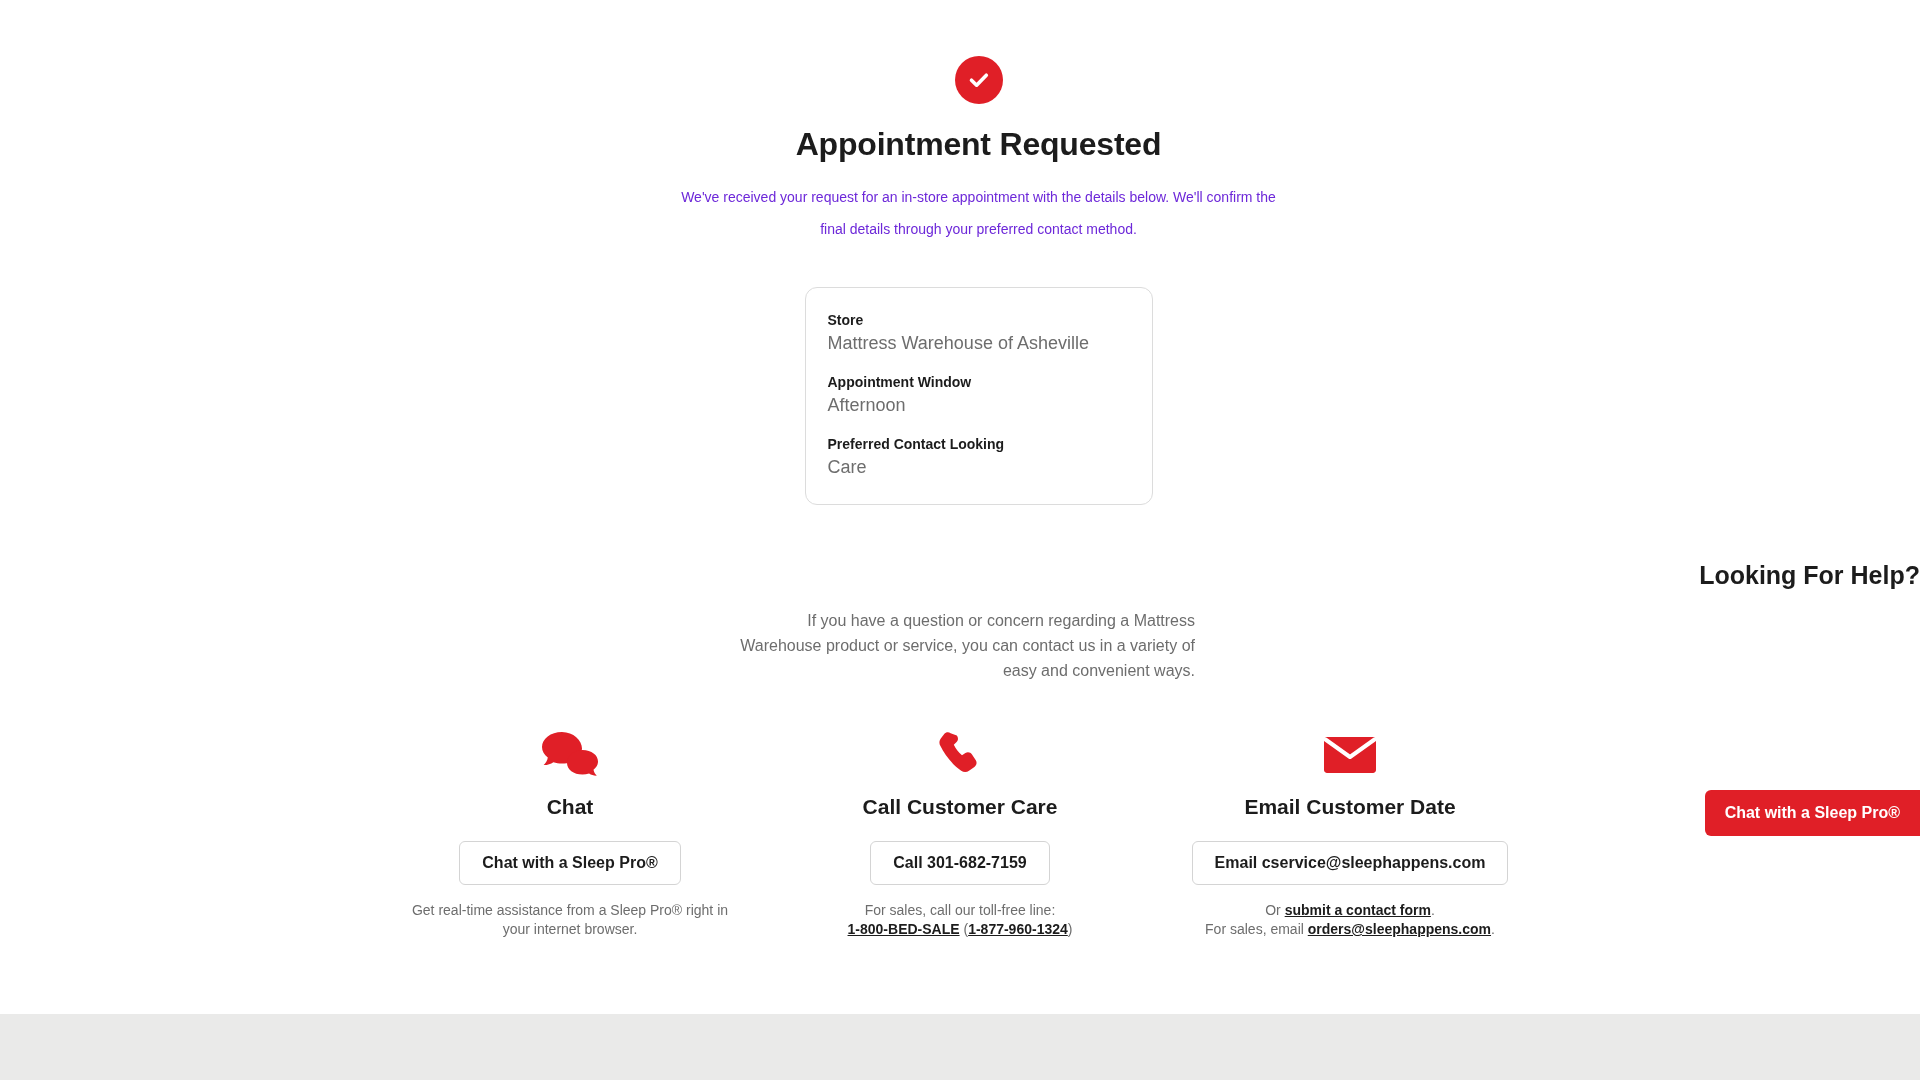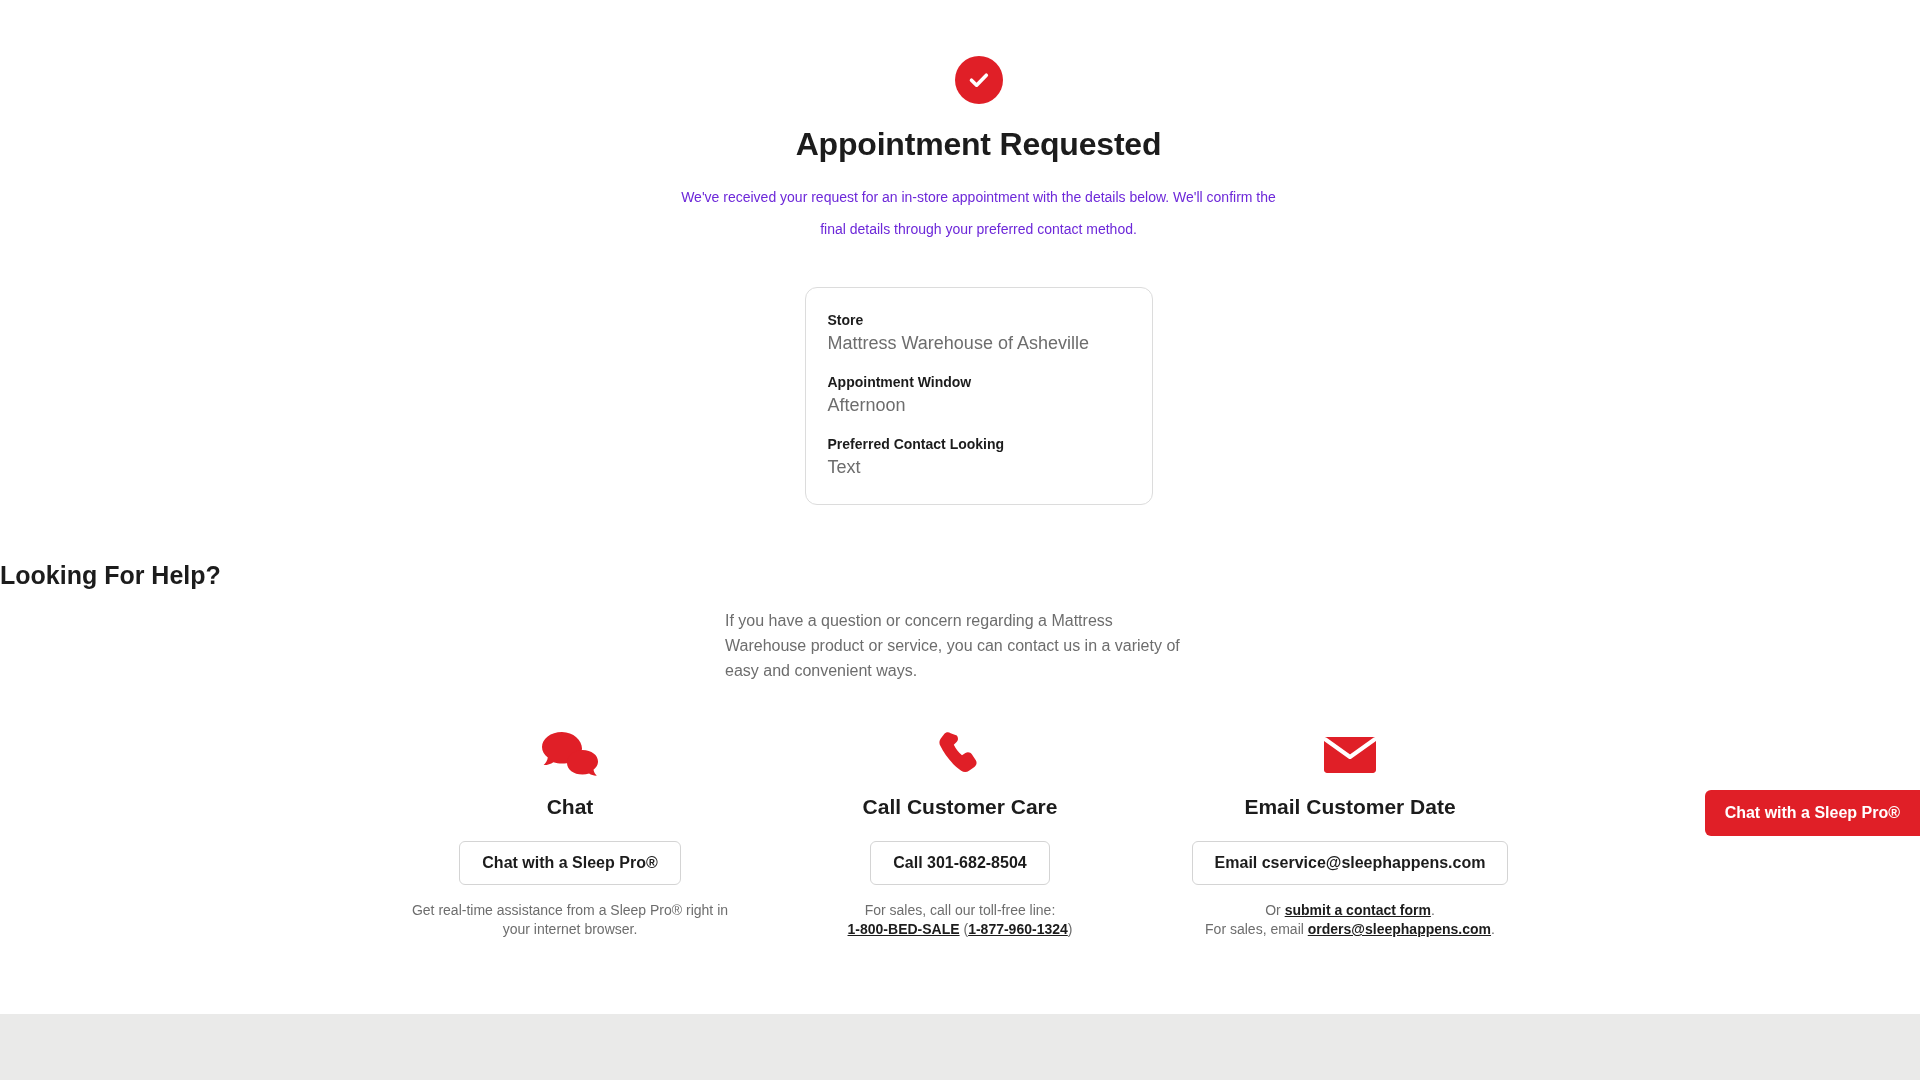--- a/index.html
+++ b/index.html
@@ -81,21 +81,21 @@
   .detail-value {
     font-size: 18px;
     color: #6d6d6d;
     line-height: 26px;
     font-weight: normal;
   }
 
   
   .help {
     margin-top: 56px;
-    text-align: left;
+    text-align: right;
   }
 
   .help-title {
     font-size: 25px;
     font-weight: bold;
     color: #1c1c1c;
   }
 
   .help-sub {
     margin: 18px auto 0;
@@ -215,21 +215,21 @@
       </div>
 
 
       <div class="detail-row">
         <div class="detail-label">Appointment Window</div>
         <div class="detail-value">Afternoon</div>
       </div>
 
       <div class="detail-row">
         <div class="detail-label">Preferred Contact Looking</div>
-        <div class="detail-value">Text</div>
+        <div class="detail-value">Care</div>
       </div>
 
     </div>
   </div>
 
   <div class="help">
     <h2 class="help-title">Looking For Help?</h2>
     <p class="help-sub">If you have a question or concern regarding a Mattress Warehouse product or service, you can contact us in a variety of easy and convenient ways.</p>
   </div>
 
@@ -259,21 +259,21 @@
           <path d="M12.6 2.2 C10.6 0.6 7.8 1 6.2 3 L2.8 7.4
                    C1.2 9.4 1 12.2 2.2 14.6 C6.6 23.6 14 33.4 23.2 39.8
                    C25.6 41.4 28.8 41.4 31 39.8 L36.4 36
                    C38.6 34.4 39.2 31.4 37.8 29.2 L34 23.4
                    C32.6 21.2 29.6 20.6 27.4 22 L24 24.2
                    C20.6 21.4 17.8 17.8 15.8 13.8 L18.6 11
                    C20.4 9.2 20.4 6.4 18.8 4.6 Z" fill="#e01f27"></path>
         </svg>
       </div>
       <div class="contact-title">Call Customer Care</div>
-      <button class="contact-btn">Call 301-682-8504</button>
+      <button class="contact-btn">Call 301-682-7159</button>
       <p class="contact-note">
         <span>For sales, call our toll-free line:</span><br>
         <a href="#">1-800-BED-SALE</a><span> (</span><a href="#">1-877-960-1324</a><span>)</span>
       </p>
     </div>
 
     <div class="contact-col">
       <div class="contact-icon">
         <svg width="52" height="40" viewBox="0 0 52 40" aria-hidden="true">
           <path d="M3 2 H49 C50.6 2 52 3.4 52 5 V35 C52 36.6 50.6 38 49 38

